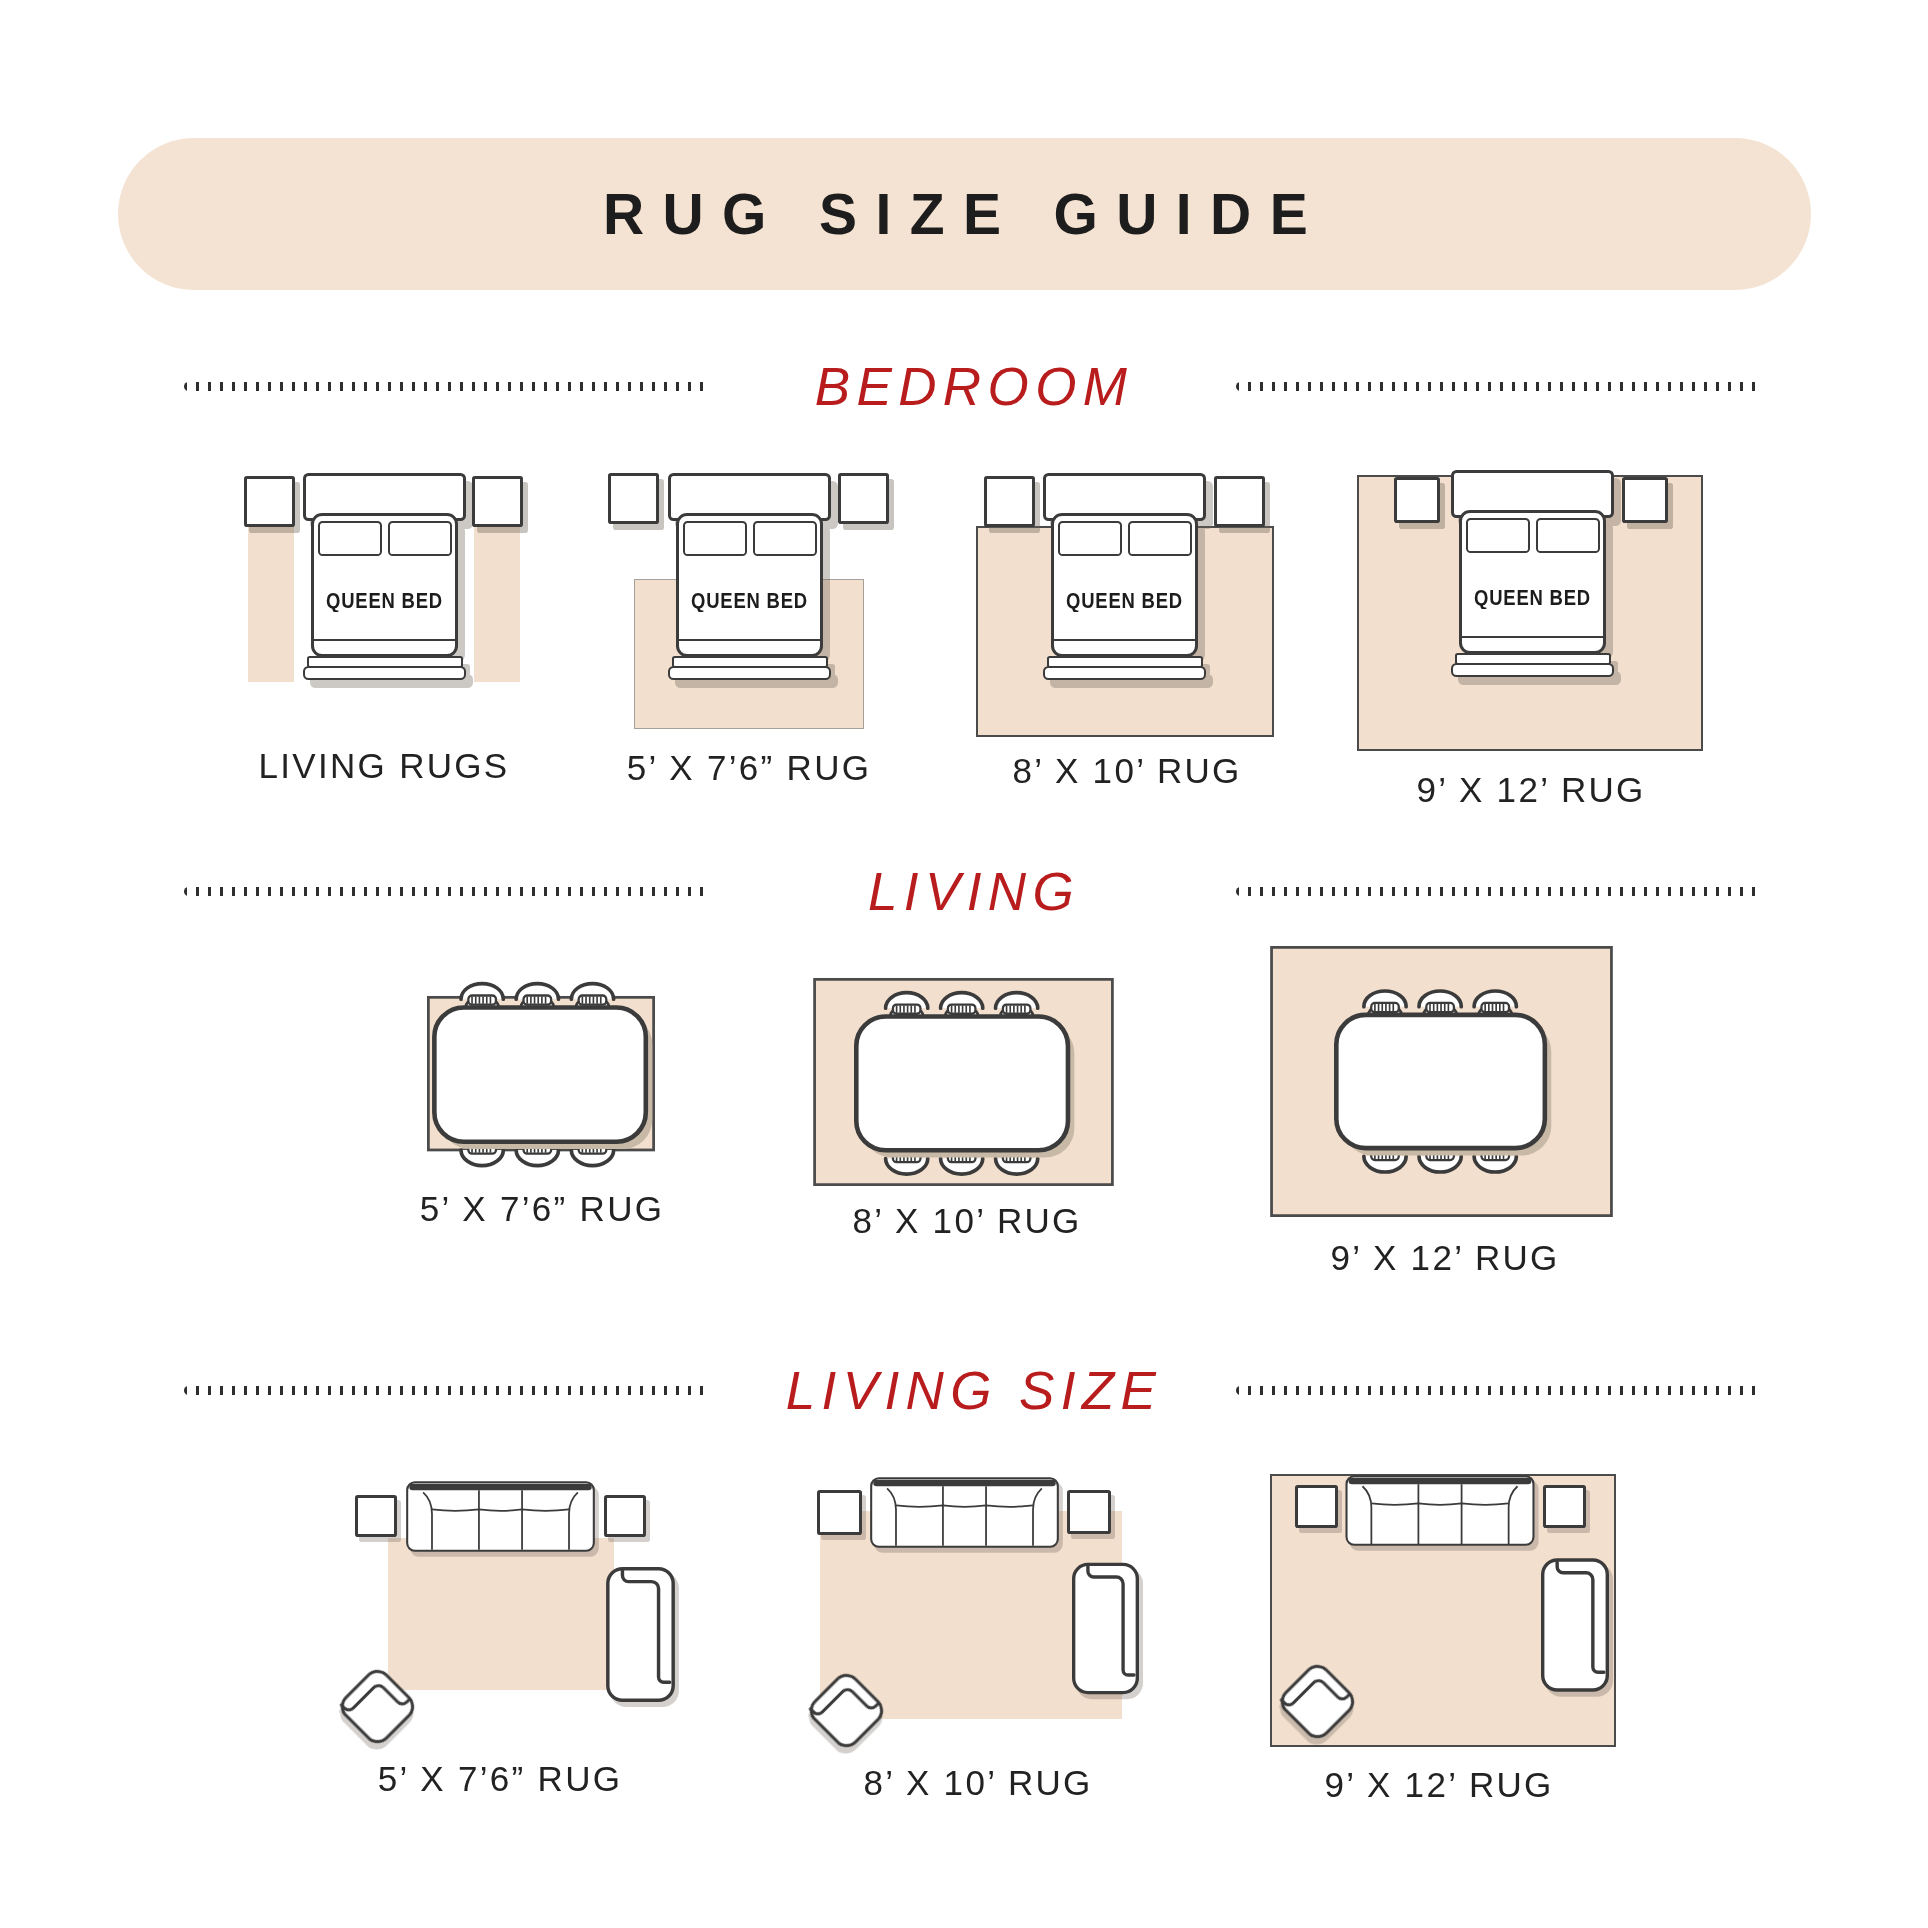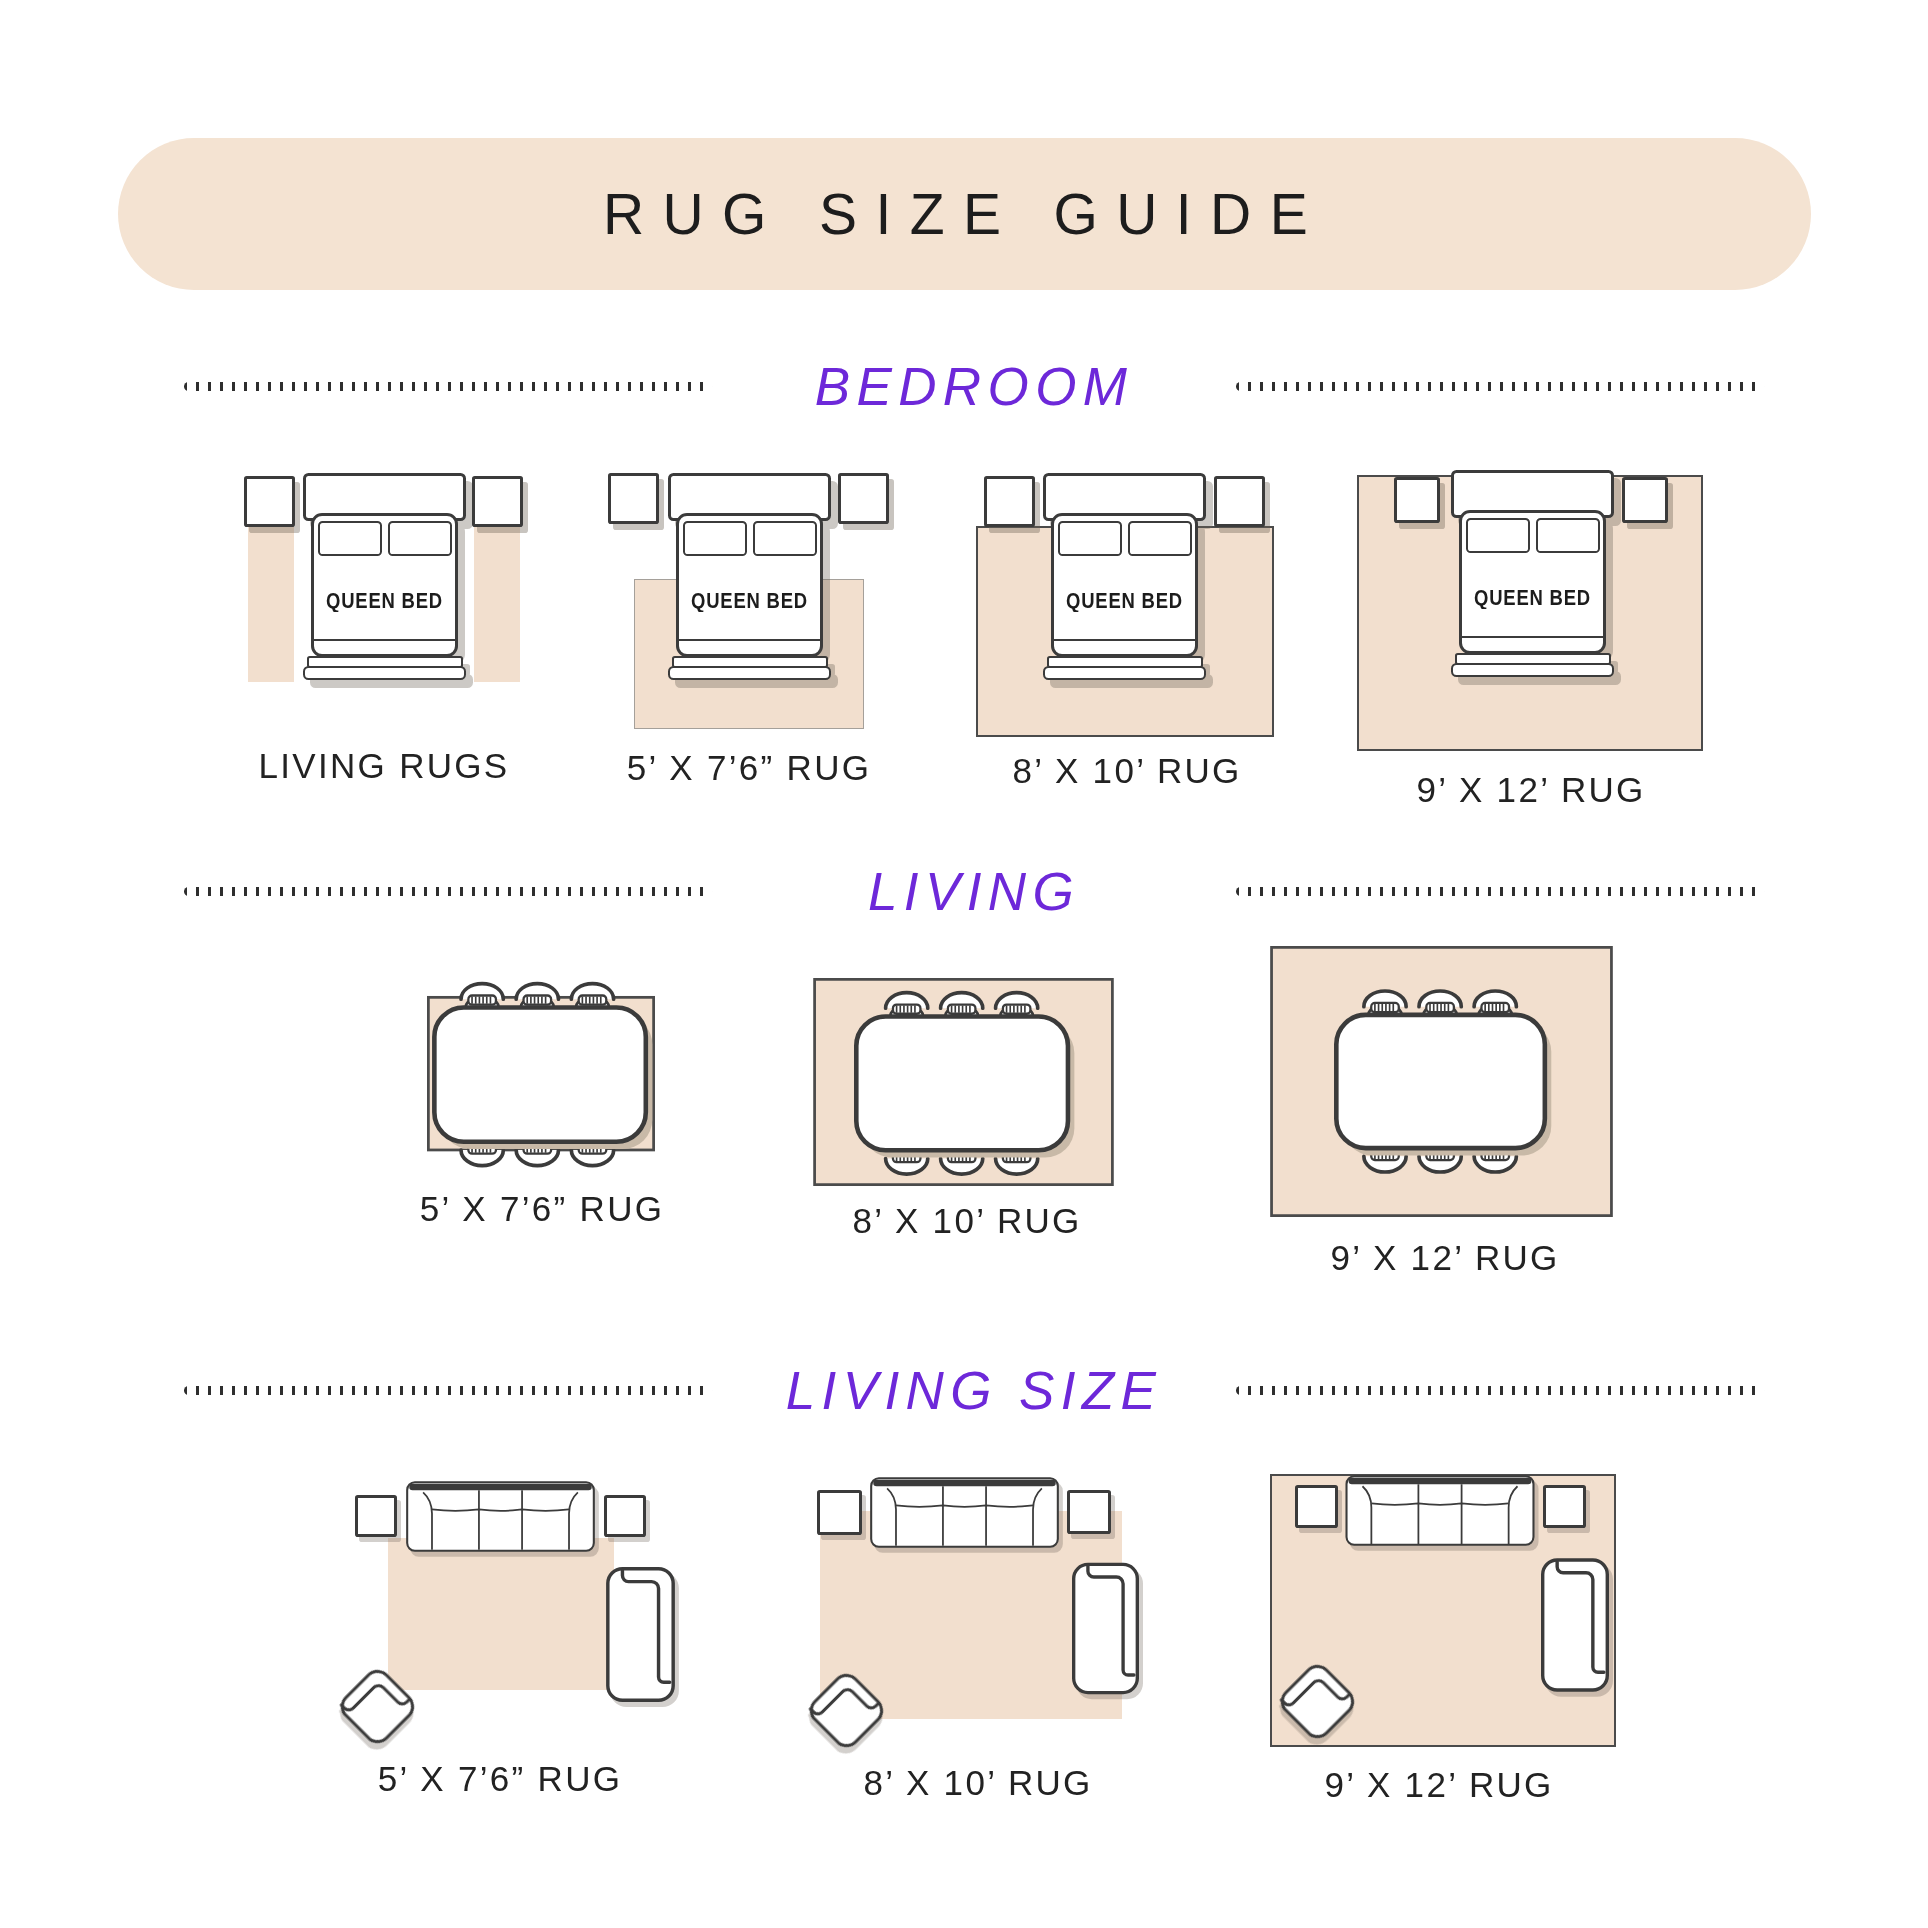--- a/index.html
+++ b/index.html
@@ -3,29 +3,29 @@
 <meta charset="utf-8">
 <style>
   * { margin:0; padding:0; box-sizing:border-box; }
   html,body { width:1928px; height:1928px; background:#ffffff; font-family:"Liberation Sans", sans-serif; }
   .canvas { position:relative; width:1928px; height:1928px; background:#fff; overflow:hidden; }
 
   
   .banner { position:absolute; left:118px; top:138px; width:1693px; height:152px;
             background:var(--banner); border-radius:77px;
             display:flex; align-items:center; justify-content:center; }
-  .banner h1 { font-size:57px; font-weight:400; letter-spacing:18.4px; color:var(--text); }
+  .banner h1 { font-size:57px; font-weight:700; letter-spacing:18.4px; color:var(--text); }
 
   
   .sec-head { position:absolute; left:184px; width:1580px; height:57px;
               display:flex; align-items:center; }
   .sec-head .dots { flex:0 0 528px; height:8.3px; border-radius:4.6px;
     background:repeating-linear-gradient(90deg, #2e2e2e 0 3.2px, transparent 3.2px 12px); }
   .sec-head h2 { flex:1; text-align:center; font-style:italic; font-weight:400;
-                 font-size:53px; letter-spacing:6.4px; color:#6d28d9; white-space:nowrap; }
+                 font-size:53px; letter-spacing:6.4px; color:#b91c1c; white-space:nowrap; }
   .rug { position:absolute; background:var(--rug); }
   .rug.bordered { border:2.8px solid #4b4b4b; }
   .rug.light { border:1.8px solid #a5a09a; }
   .size-label { position:absolute; transform:translateX(-50%); white-space:nowrap;
                 font-size:35px; letter-spacing:2.3px; color:#222; font-weight:400; }
 
   
   .nstand { position:absolute; background:#fff; border:3.7px solid var(--outline); border-radius:2.8px;
             filter:drop-shadow(5.5px 6.4px 0 rgba(110,100,88,.38)); }
   .runner { position:absolute; background:var(--rug); }

